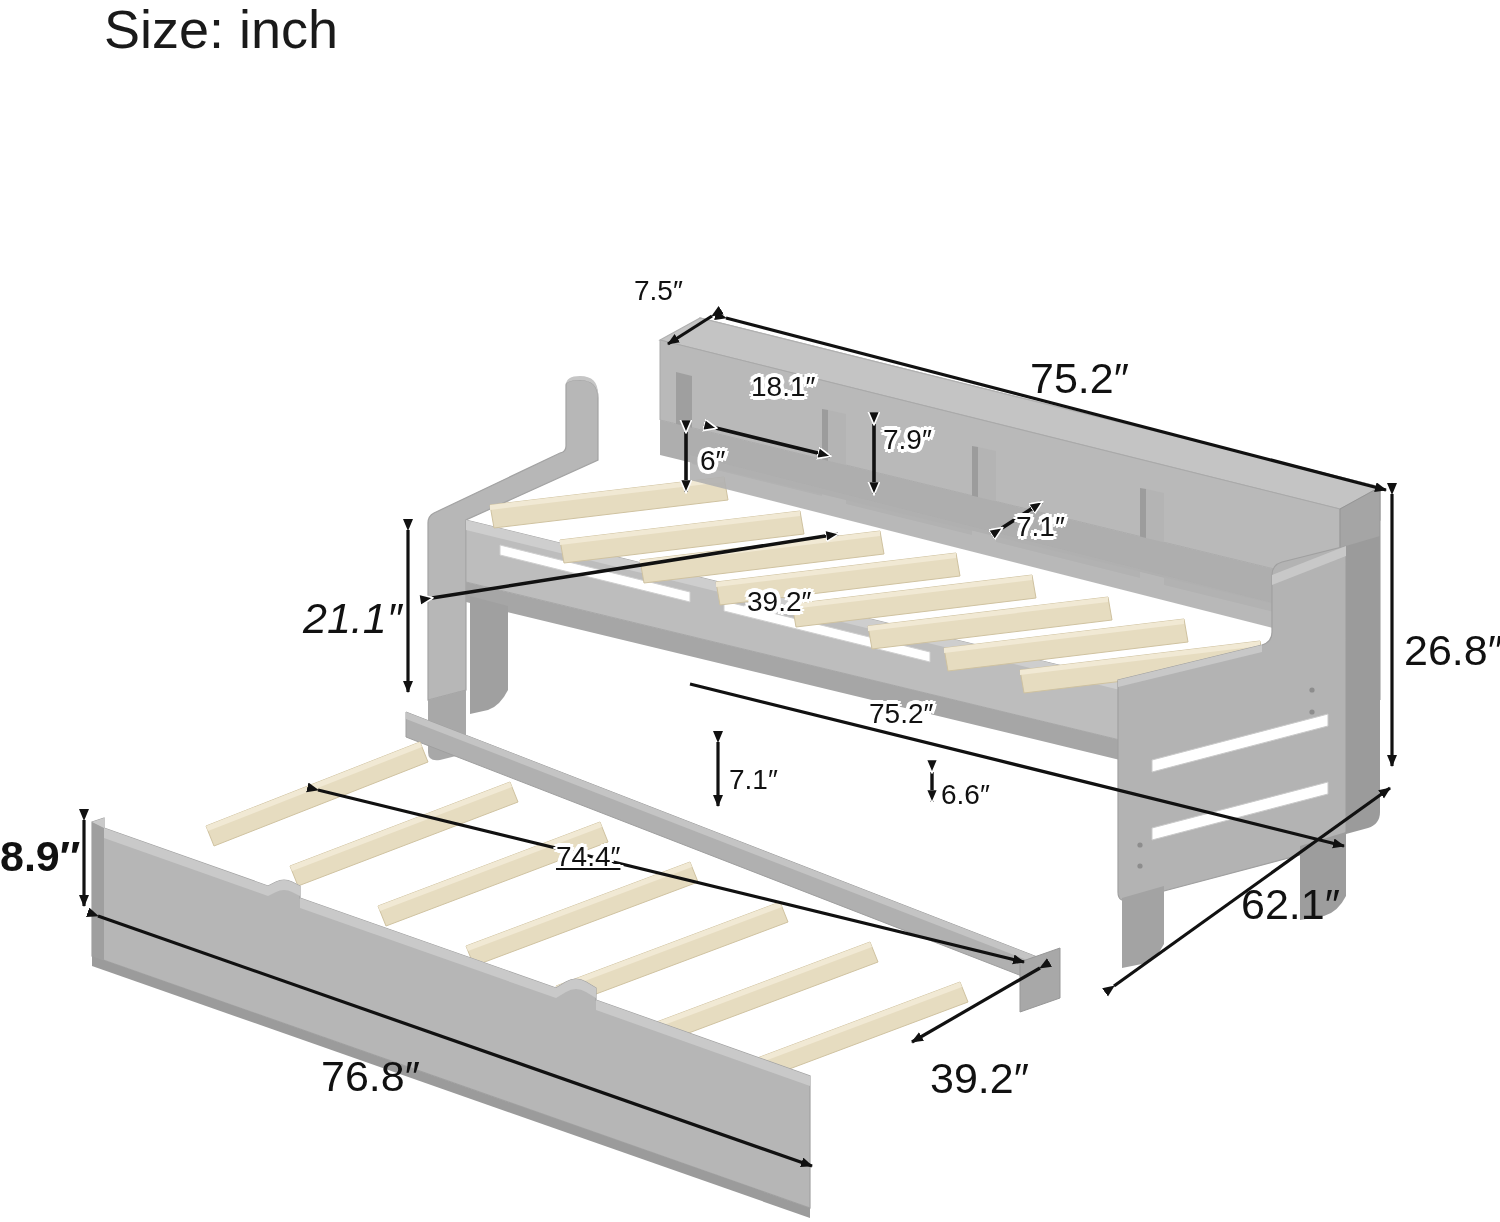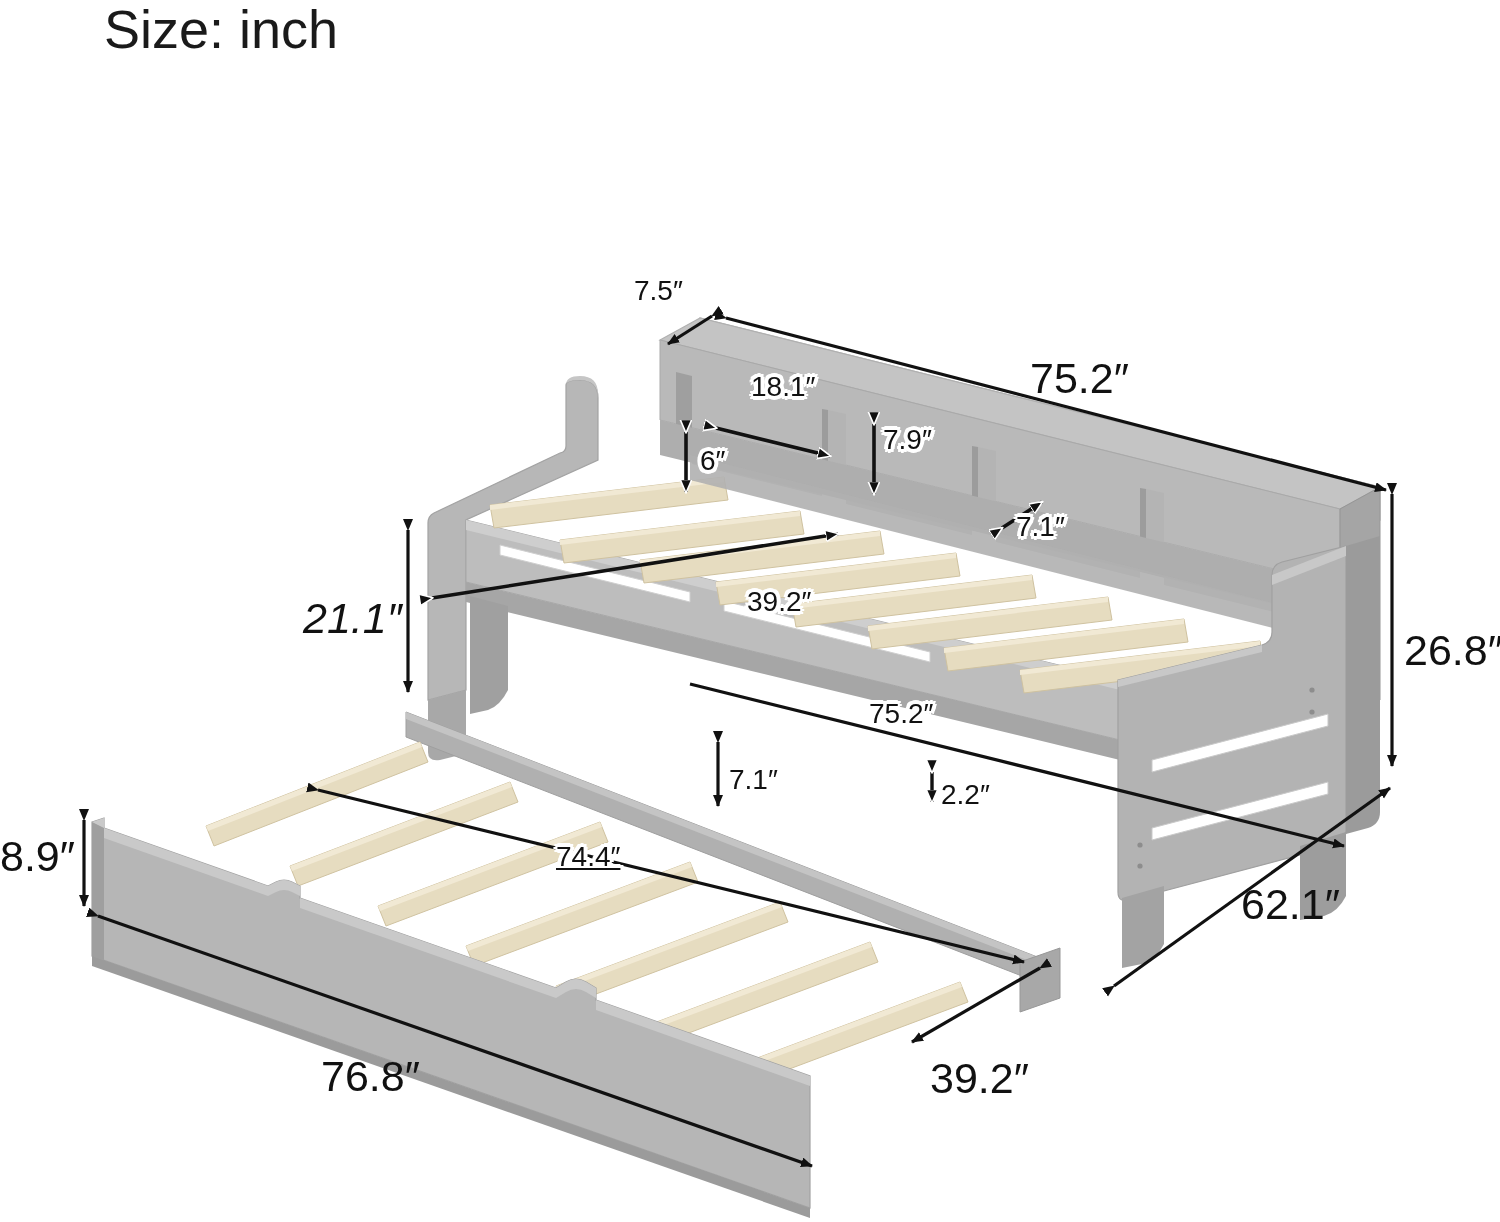--- a/index.html
+++ b/index.html
@@ -285,20 +285,20 @@
   <div class="dim out" style="left:735px;top:373px;margin-left:16px;">18.1″</div>
   <div class="dim out" style="left:883px;top:426px;">7.9″</div>
   <div class="dim big" style="left:1030px;top:357px;">75.2″</div>
   <div class="dim out" style="left:700px;top:447px;">6″</div>
   <div class="dim out" style="left:1016px;top:513px;">7.1″</div>
   <div class="dim big" style="left:303px;top:597px;font-style:italic;">21.1″</div>
   <div class="dim out" style="left:747px;top:588px;">39.2″</div>
   <div class="dim out" style="left:869px;top:700px;">75.2″</div>
   <div class="dim big" style="left:1404px;top:629px;">26.8″</div>
   <div class="dim" style="left:729px;top:766px;">7.1″</div>
-  <div class="dim out" style="left:941px;top:781px;">2.2″</div>
+  <div class="dim out" style="left:941px;top:781px;">6.6″</div>
   <div class="dim big" style="left:1241px;top:883px;">62.1″</div>
-  <div class="dim big" style="left:0px;top:835px;">8.9″</div>
+  <div class="dim big" style="left:0px;top:835px;font-weight:bold;">8.9″</div>
   <div class="dim out" style="left:556px;top:843px;text-decoration:underline;">74.4″</div>
   <div class="dim big" style="left:321px;top:1055px;">76.8″</div>
   <div class="dim big" style="left:930px;top:1057px;">39.2″</div>
 
 </div>
 
 </body></html>

